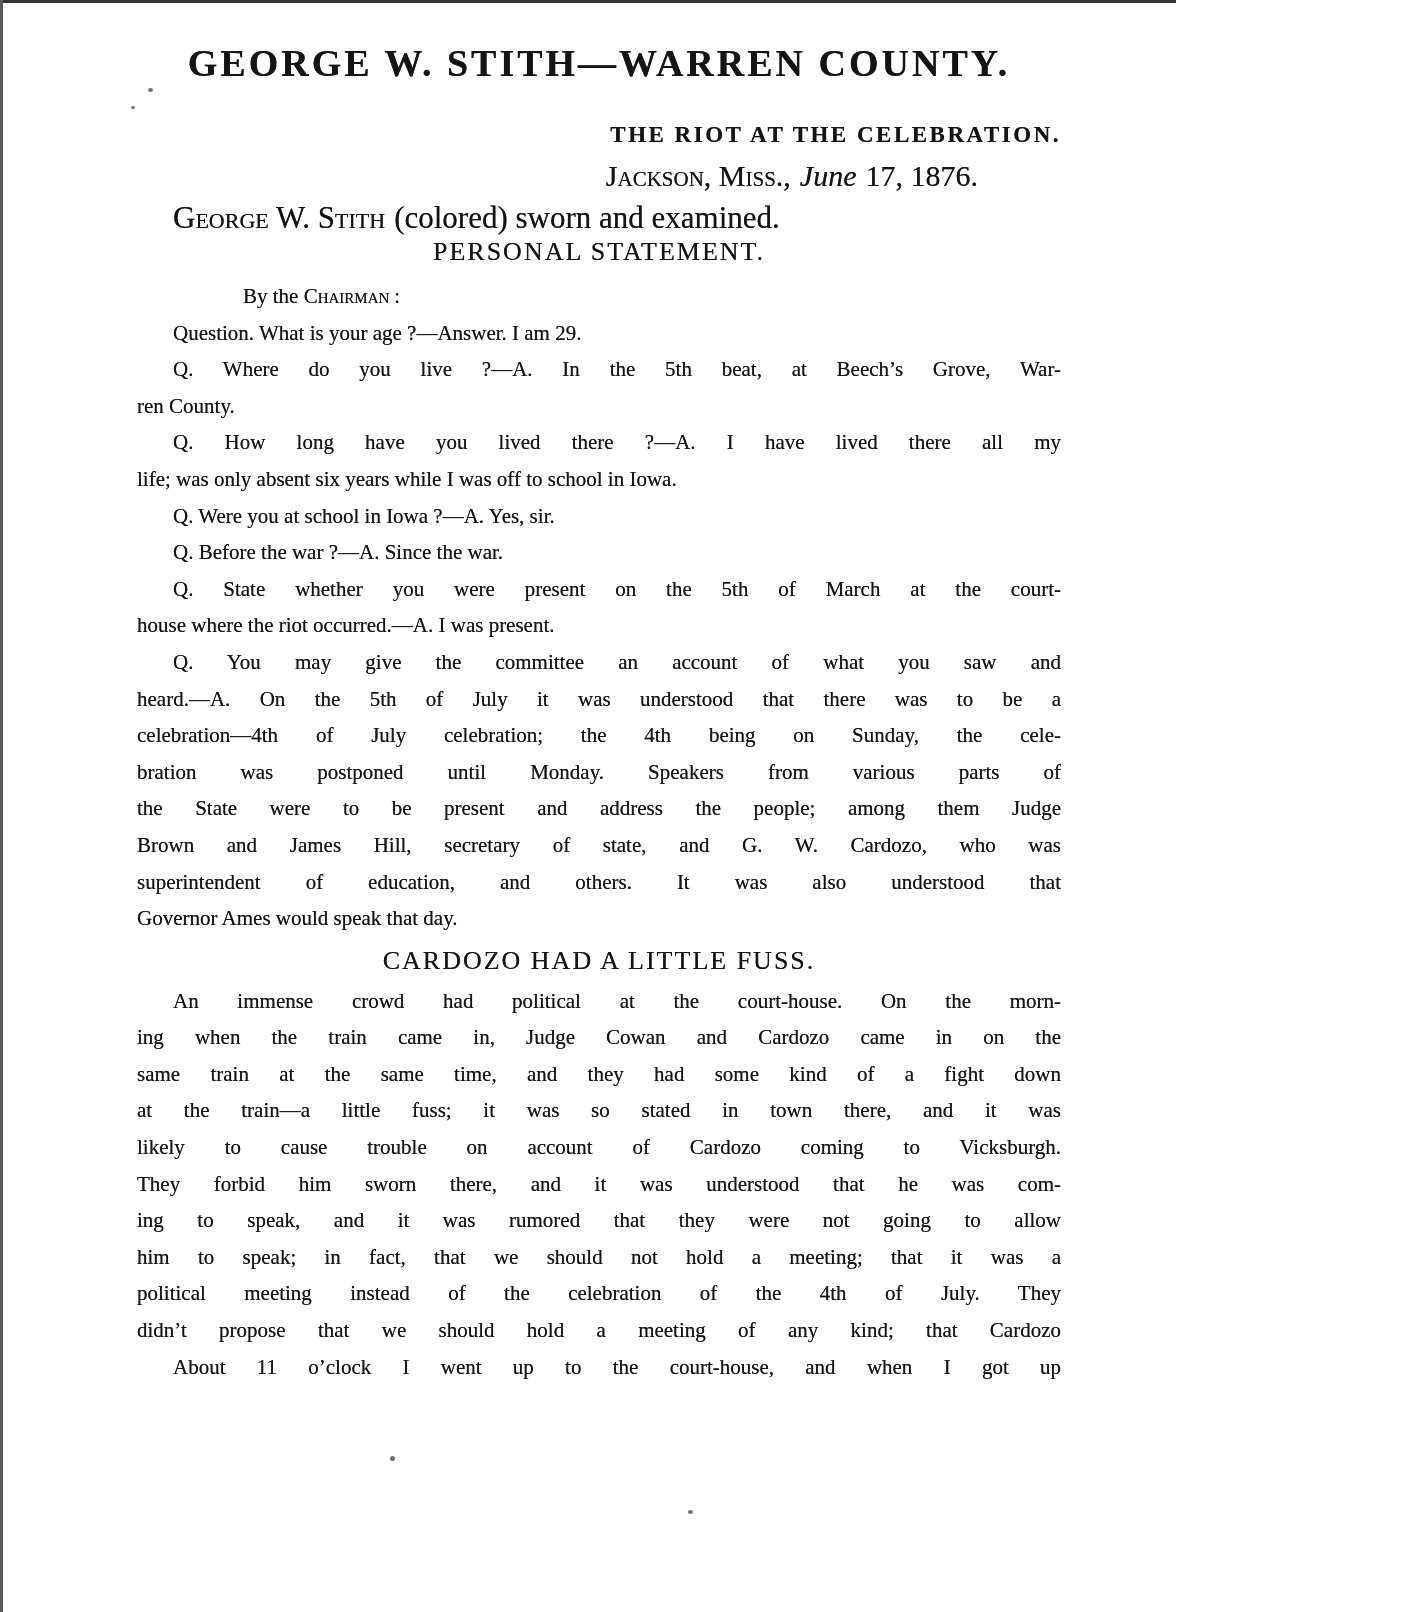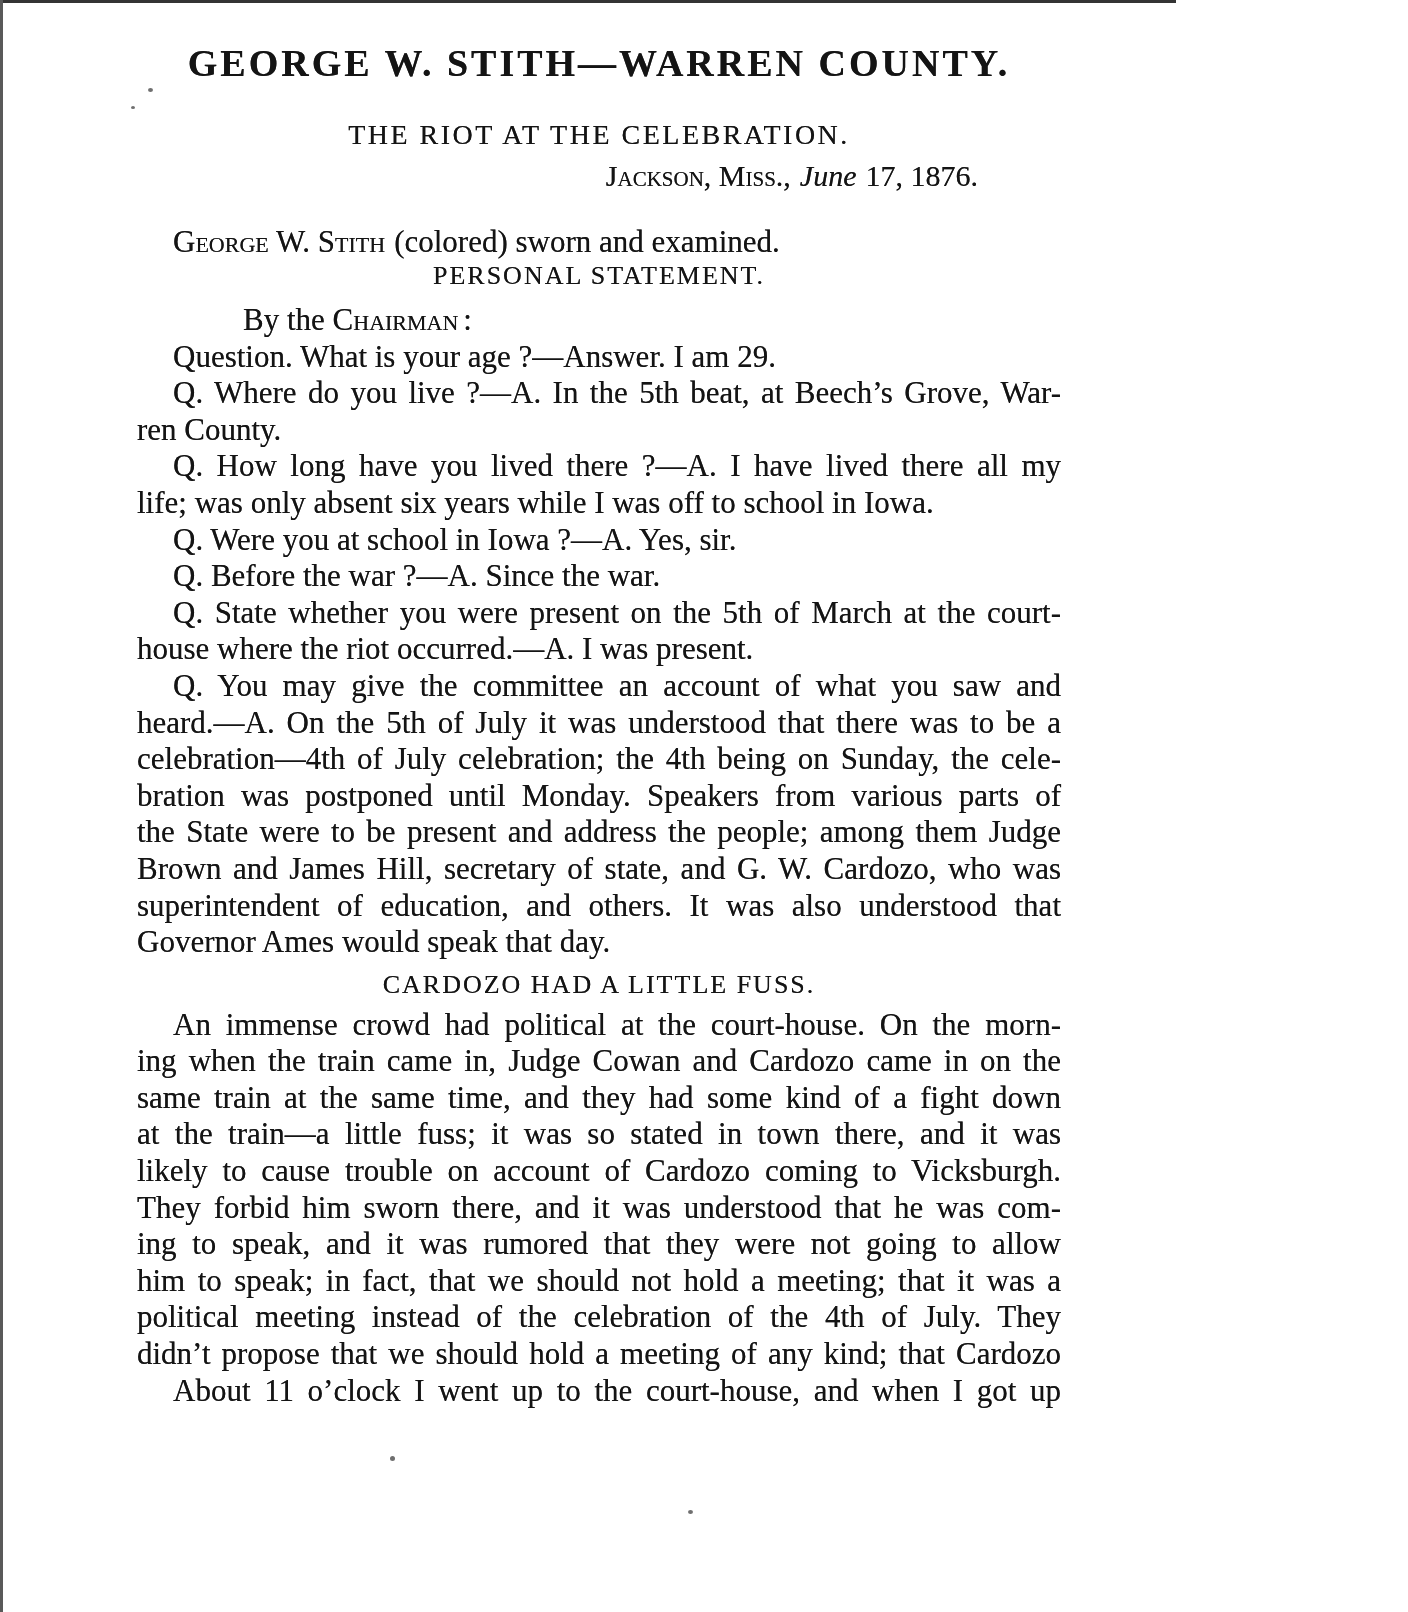--- a/index.html
+++ b/index.html
@@ -24,51 +24,51 @@
     margin: 0 0 34px 0;
     text-align: center;
     font-size: 38px;
     line-height: 44px;
     font-weight: bold;
     letter-spacing: 3px;
     white-space: nowrap;
   }
   .subtitle {
     margin: 0 0 6px 0;
-    text-align: center;
-    font-size: 28px;
+    text-align: right;
+    font-size: 23px;
     line-height: 32px;
-    font-weight: normal;
+    font-weight: bold;
     letter-spacing: 2.5px;
   }
   .dateline {
     font-size: 30px;
     line-height: 38px;
     text-align: right;
     padding-right: 83px;
-    margin-bottom: 28px;
+    margin-bottom: 4px;
   }
   .dateline .sp { margin-right: 9px; }
   .witness {
     font-size: 31px;
     line-height: 37px;
     padding-left: 36px;
   }
   .witness .rest { margin-left: 9px; }
   .heading {
     margin: 0 0 10px 0;
     text-align: center;
     font-size: 26px;
     line-height: 32px;
     font-weight: normal;
     letter-spacing: 2px;
   }
   .h2gap { margin-top: 7px; margin-bottom: 5px; line-height: 34px; }
 
-  .ln { font-size: 31px; line-height: 36.6px; }
+  .ln { font-size: 21px; line-height: 36.6px; }
   .ind { padding-left: 36px; }
   .by  { padding-left: 106px; }
   .j   { text-align: justify; text-align-last: justify; }
 
   .sc { font-variant: small-caps; }
   .it { font-style: italic; }
   .colon { margin-left: 5px; }
 
   .speck { position: absolute; background: #6f6f6f; border-radius: 50%; }
 </style>

